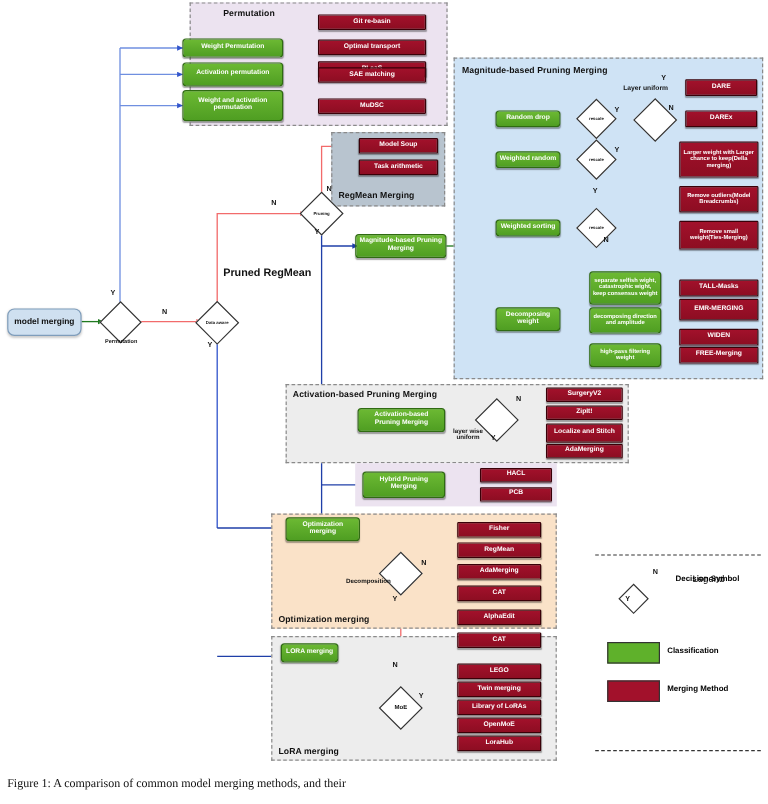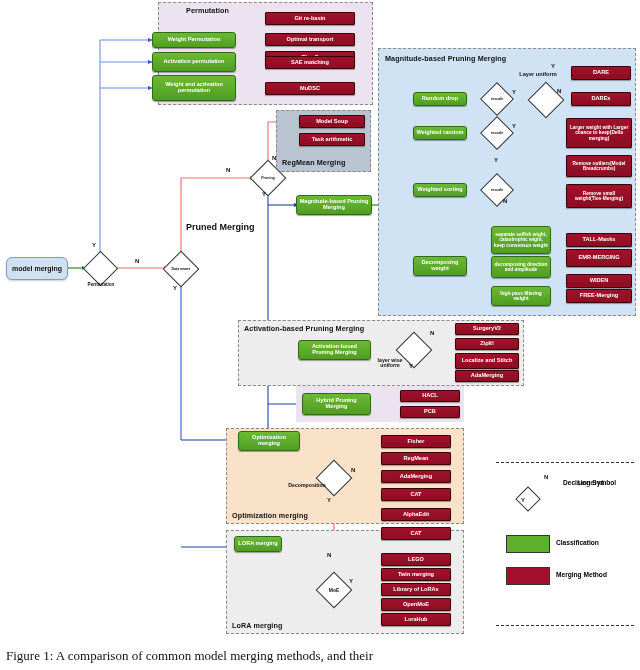--- a/index.html
+++ b/index.html
@@ -55,21 +55,21 @@
   
   .lg-title{position:absolute;font-size:8px;font-weight:normal;padding-left:32px;}
   .lg-text{position:absolute;font-size:6.6px;font-weight:bold;}
   .lg-swatch{position:absolute;border:1px solid #333;}
   .lg-green{background:#5fb12b;}
   .lg-red{background:#a2112b;}
   .lg-dia{position:absolute;width:18px;height:18px;}
   .lg-dia .shape{position:absolute;inset:0;background:#fff;border:1px solid #333;
                  transform:rotate(45deg);box-sizing:border-box;}
 
-  .caption{position:absolute;left:6px;top:648px;width:628px;font-size:13px;
+  .caption{position:absolute;left:6px;top:648px;width:628px;font-size:10px;
            font-family:"Liberation Serif",serif;color:#111;overflow:hidden;height:20px;}
 </style>
 </head>
 <body>
 
 <div id="canvas">
 
   <svg id="wires" viewBox="0 0 640 670">
     <defs>
       <marker id="aG" markerWidth="5" markerHeight="5" refX="4" refY="2" orient="auto">
@@ -234,21 +234,21 @@
     <div class="txt">Pruning</div>
   </div>
 
   <div class="yn" style="left:92px;top:242px;">Y</div>
   <div class="yn" style="left:135px;top:258px;">N</div>
   <div class="yn" style="left:173px;top:285px;">Y</div>
   <div class="yn" style="left:226px;top:167px;">N</div>
   <div class="yn" style="left:272px;top:155px;">N</div>
   <div class="yn" style="left:262px;top:191px;">Y</div>
 
-  <div class="bigword" style="left:186px;top:222px;">Pruned Merging</div>
+  <div class="bigword" style="left:186px;top:222px;">Pruned RegMean</div>
 
   <div class="node green" style="left:152px;top:32px;width:84px;height:16px;">Weight Permutation</div>
   <div class="node green" style="left:152px;top:52px;width:84px;height:20px;">Activation permutation</div>
   <div class="node green" style="left:152px;top:75px;width:84px;height:26px;">Weight and activation permutation</div>
 
   <div class="node red" style="left:265px;top:12px;width:90px;height:13px;">Git re-basin</div>
   <div class="node red" style="left:265px;top:33px;width:90px;height:13px;">Optimal transport</div>
   <div class="node red" style="left:265px;top:51px;width:90px;height:13px;">PLeaS</div>
   <div class="node red" style="left:265px;top:56px;width:90px;height:13px;">SAE matching</div>
   <div class="node red" style="left:265px;top:82px;width:90px;height:13px;">MuDSC</div>

